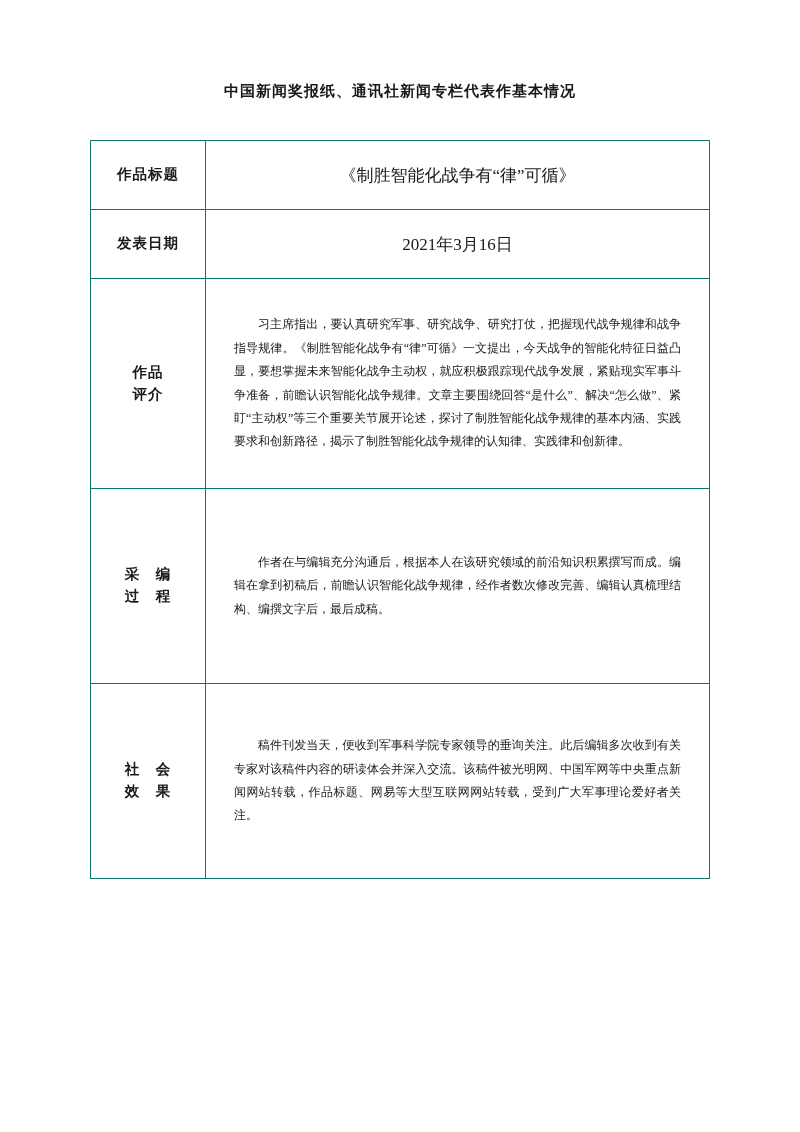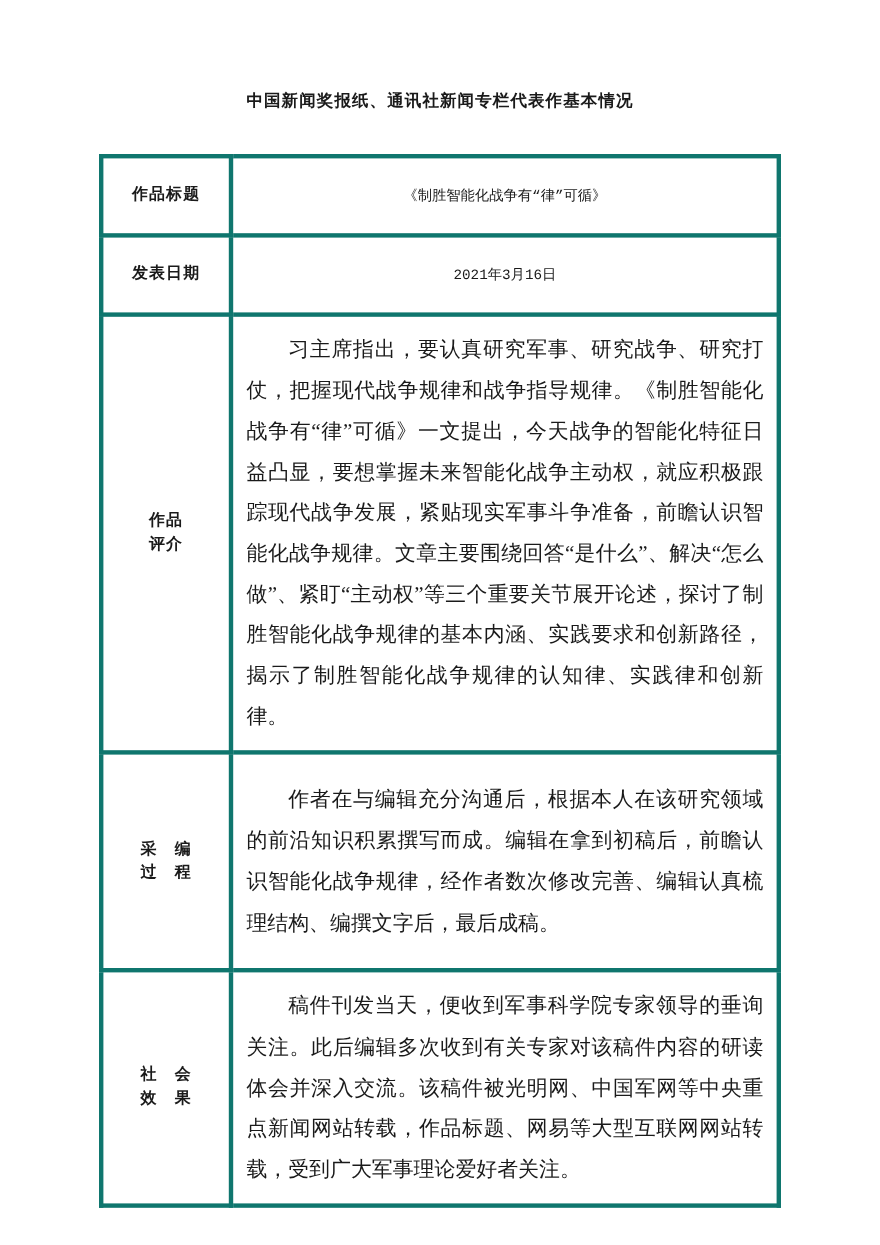--- a/index.html
+++ b/index.html
@@ -33,50 +33,50 @@
   }
   table.main-table {
     position: absolute;
     top: 140px;
     left: 90px;
     width: 620px;
     border-collapse: collapse;
     table-layout: fixed;
   }
   table.main-table td {
-    border: 4px solid #0f766e;
+    border: 1px solid #0f766e;
     vertical-align: middle;
     padding: 12px;
   }
   td.label {
     width: 90px;
     text-align: center;
     font-size: 14.5px;
     font-weight: bold;
     letter-spacing: 1px;
     line-height: 1.5;
     font-family: "Liberation Serif", "DejaVu Serif", serif;
   }
   td.value-center {
     text-align: center;
-    font-size: 13px;
+    font-size: 17px;
     height: 44px;
-    font-family: Liberation Mono, monospace;
+    font-family: Liberation Serif, serif;
   }
   td.value-block {
     padding: 12px 14px 12px 14px;
     vertical-align: top;
   }
   .para {
-    font-size: 19px;
+    font-size: 12px;
     line-height: 1.95;
     text-align: justify;
     text-indent: 2em;
     font-family: "Liberation Serif", "DejaVu Serif", serif;
-    margin: 0;
+    margin: 16px;
   }
   .row-intro td.value-block { height: 185px; }
   .row-process td.value-block { height: 170px; }
   .row-effect td.value-block { height: 170px; }
   .label-two-line {
     display: block;
   }
 </style>
 </head>
 <body>

